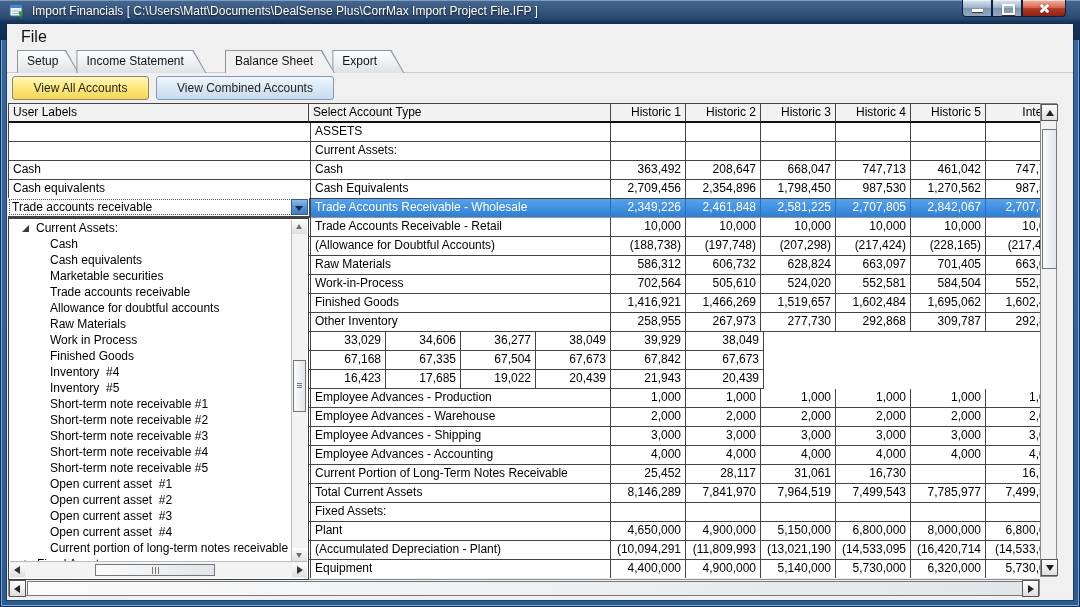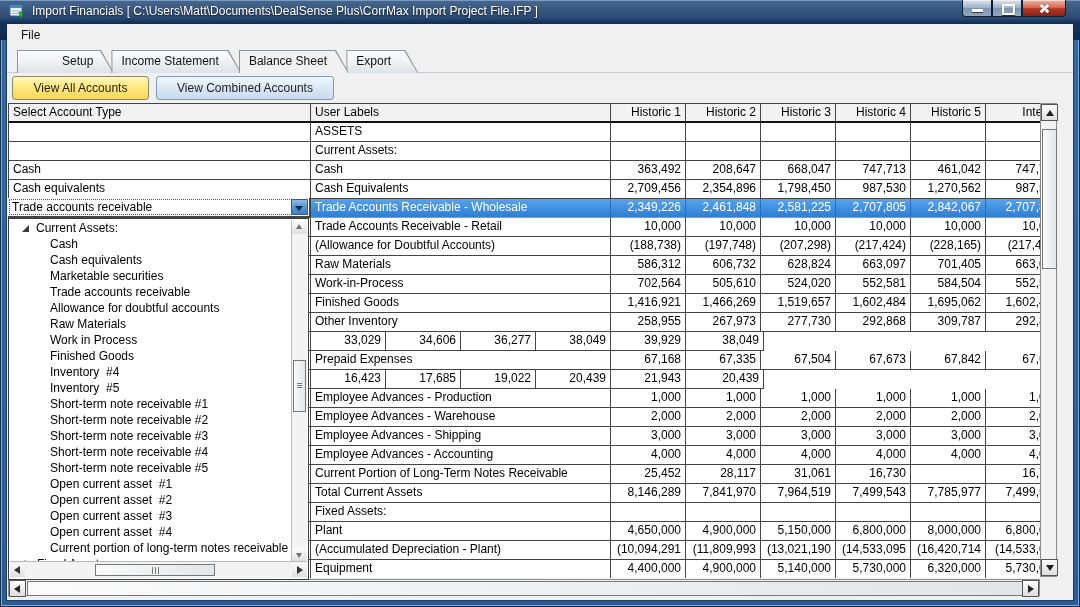--- a/index.html
+++ b/index.html
@@ -23,21 +23,21 @@
     background:linear-gradient(180deg,#f2b5a5,#d96a52 46%,#b03a27 54%,#8e2213);}
   .glyph-min{position:absolute;left:9px;bottom:4px;width:11px;height:3px;background:#fff;box-shadow:0 1px 1px #333;}
   .glyph-max{position:absolute;left:9px;top:4px;width:9px;height:7px;border:2px solid #fff;box-shadow:0 1px 1px #333;}
   .glyph-x1,.glyph-x2{position:absolute;left:16px;top:3px;width:11px;height:3px;background:#fff;border-radius:1px;box-shadow:0 0 1px #400;}
   .glyph-x1{transform:translateY(4px) rotate(45deg);}
   .glyph-x2{transform:translateY(4px) rotate(-45deg);}
   
   .client{position:absolute;left:7px;top:24px;right:7px;bottom:7px;background:#f0f0f0;
     box-shadow:0 0 0 1px rgba(16,40,70,.55);}
   .menubar{position:absolute;left:0;top:0;right:0;height:22px;}
-  .menu-item{position:absolute;left:8px;top:2px;font-size:12px;color:#111;padding:2px 6px;}
+  .menu-item{position:absolute;left:8px;top:2px;font-size:16px;color:#111;padding:2px 6px;}
   
   .tabstrip{position:absolute;left:0;top:22px;right:0;height:27px;}
   .tabline{position:absolute;left:0;right:0;bottom:0;height:1px;background:#c9ccd1;}
   .tab{position:relative;display:inline-block;height:23px;margin-right:-7px;vertical-align:bottom;}
   .tabs-row{position:absolute;left:10px;bottom:0;white-space:nowrap;}
   .tab .shape{position:absolute;inset:0;clip-path:polygon(0 100%,0 0,calc(100% - 13px) 0,100% 100%);background:#8f959d;}
   .tab .fill{position:absolute;left:1px;top:1px;right:1px;bottom:0;
     clip-path:polygon(0 100%,0 0,calc(100% - 13px) 0,100% 100%);
     background:linear-gradient(180deg,#fdfdfe,#eef1f4 50%,#dde2e8);}
   .tab.active{z-index:3;}
@@ -148,48 +148,48 @@
 
   <div class="client">
 
     <div class="menubar">
       <span class="menu-item">File</span>
     </div>
 
     <div class="tabstrip">
       <div class="tabline"></div>
       <div class="tabs-row">
-        <span class="tab" style="width:62px;padding-left:35px;">
+        <span class="tab" style="width:62px;">
           <span class="shape"></span><span class="fill"></span>
           <span class="label">Setup</span>
         </span>
         <span class="tab" style="width:130px;">
           <span class="shape"></span><span class="fill"></span>
           <span class="label">Income Statement</span>
         </span>
-        <span class="tab active" style="width:110px;">
+        <span class="tab active" style="width:110px;margin-left:21px;">
           <span class="shape"></span><span class="fill"></span>
           <span class="label">Balance Sheet</span>
         </span>
         <span class="tab" style="width:72px;">
           <span class="shape"></span><span class="fill"></span>
           <span class="label">Export</span>
         </span>
       </div>
     </div>
 
     <div class="toolbar">
       <span class="tbtn tbtn-yellow">View All Accounts</span>
       <span class="tbtn tbtn-blue">View Combined Accounts</span>
     </div>
 
     <div class="grid">
       <div class="ghead" id="grid-header">
+          <div class="hcell c1 left">User Labels</div>
           <div class="hcell c0 left">Select Account Type</div>
-          <div class="hcell c1 left">User Labels</div>
           <div class="hcell c2 right">Historic 1</div>
           <div class="hcell c3 right">Historic 2</div>
           <div class="hcell c4 right">Historic 3</div>
           <div class="hcell c5 right">Historic 4</div>
           <div class="hcell c6 right">Historic 5</div>
           <div class="hcell c7 right">Interim</div>
         </div>
       <div id="grid-body">
           <div class="grow">
             <div class="cell c0 left"></div>
@@ -305,21 +305,20 @@
             <div class="cell c0 left"></div>
             <div class="cell c2 right">33,029</div>
             <div class="cell c3 right">34,606</div>
             <div class="cell c4 right">36,277</div>
             <div class="cell c5 right">38,049</div>
             <div class="cell c6 right">39,929</div>
             <div class="cell c7 right">38,049</div>
           </div>
           <div class="grow">
             <div class="cell c0 left"></div>
-            <div class="cell c1 left">Prepaid Expenses</div>
             <div class="cell c2 right">67,168</div>
             <div class="cell c3 right">67,335</div>
             <div class="cell c4 right">67,504</div>
             <div class="cell c5 right">67,673</div>
             <div class="cell c6 right">67,842</div>
             <div class="cell c7 right">67,673</div>
           </div>
           <div class="grow">
             <div class="cell c0 left"></div>
             <div class="cell c2 right">16,423</div>

